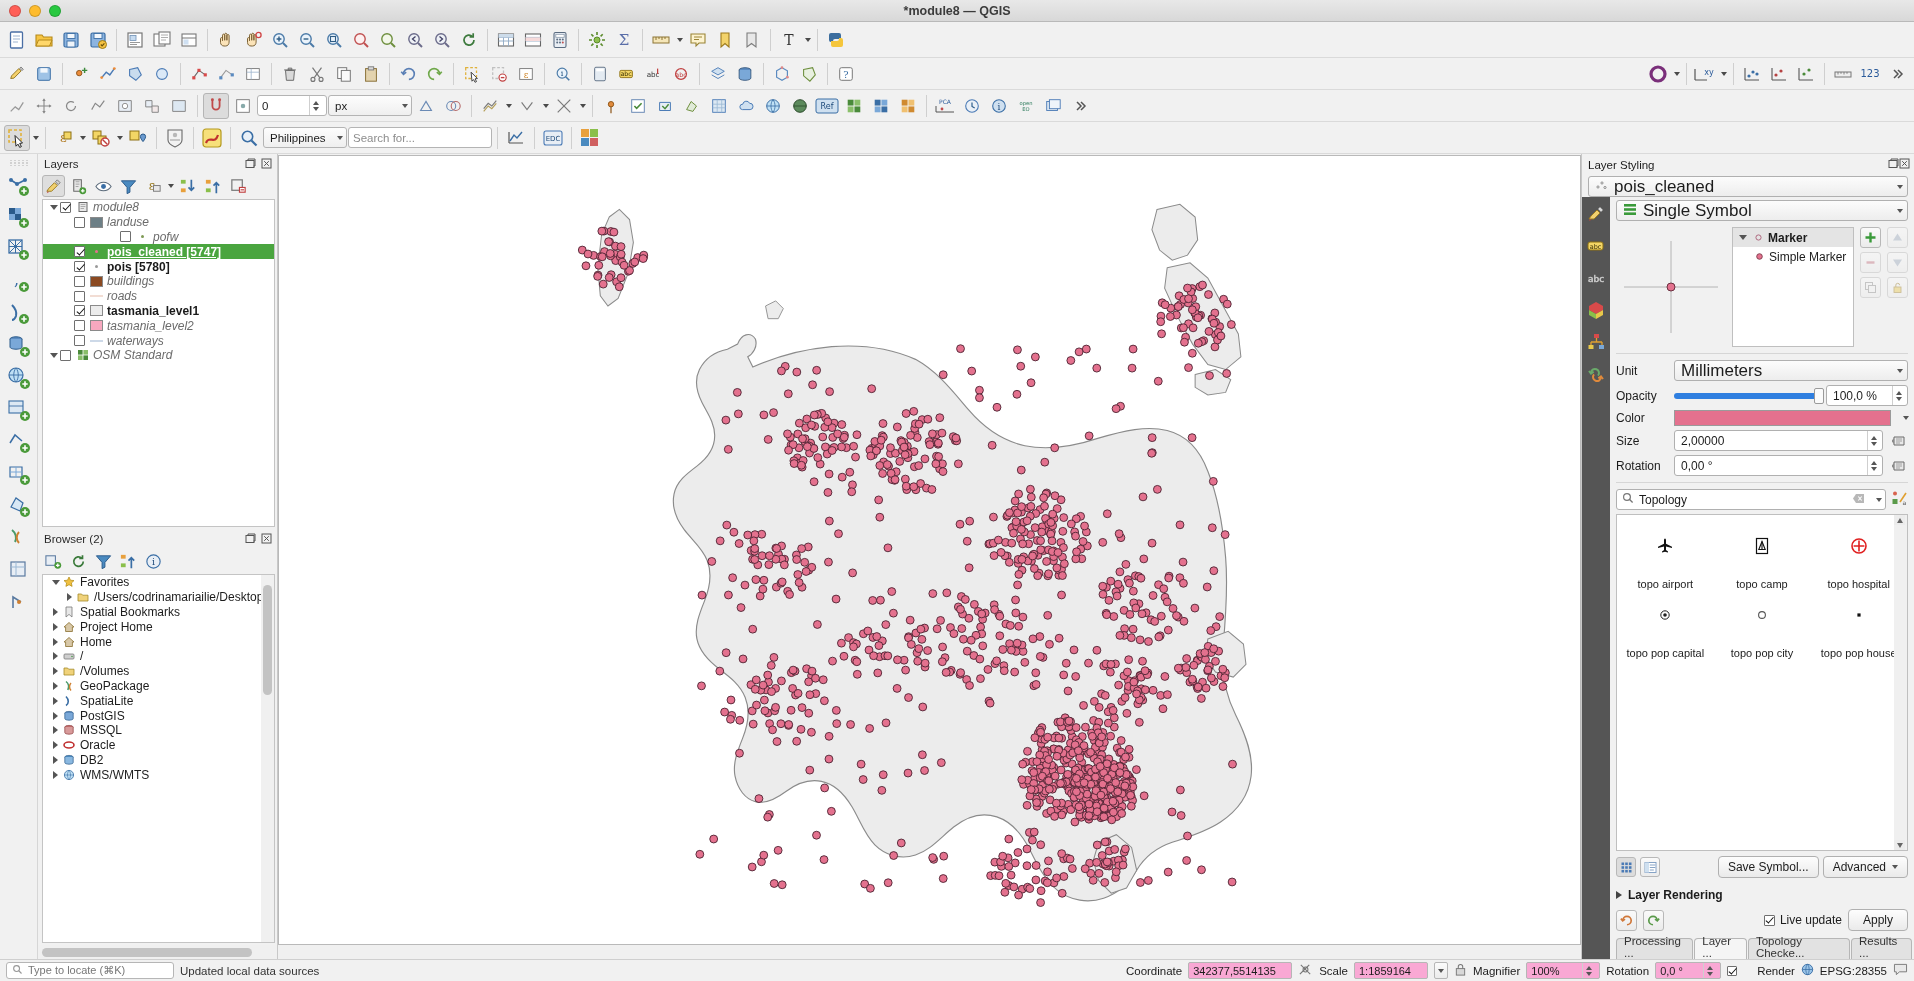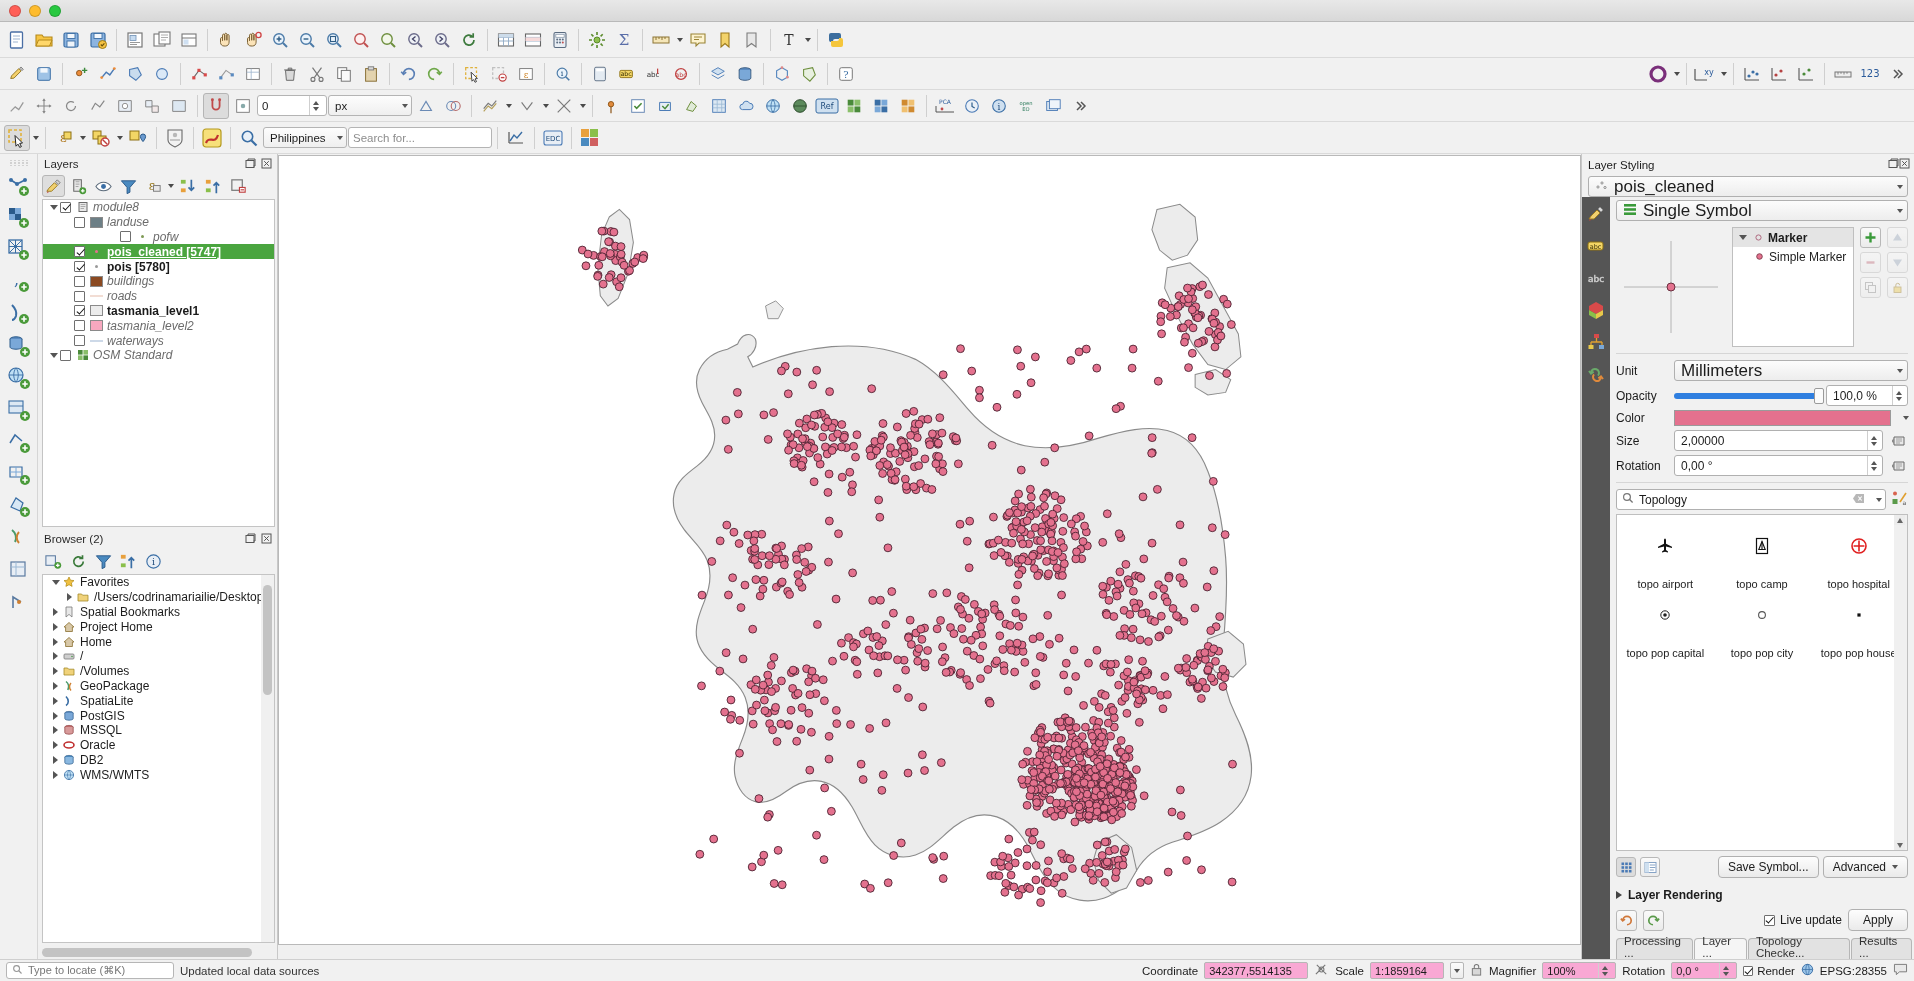--- a/index.html
+++ b/index.html
@@ -188,20 +188,21 @@
 <body>
 
 <div class="app">
 
   <div class="titlebar">
     <div class="traffic">
       <div class="dot red"></div>
       <div class="dot yellow"></div>
       <div class="dot green"></div>
     </div>
+    <div class="title-text">*module8 — QGIS</div>
   </div>
 
   <div class="toolbar tb1">
     <div class="tbtn">
       <svg width="20" height="20" viewBox="0 0 20 20">
           <rect x="3.5" y="2" width="12" height="16" rx="1" fill="#fff" stroke="#4a6fa5" stroke-width="1.3"></rect>
           <path d="M6 6h7M6 9h7M6 12h5" stroke="#9db4d0" stroke-width="1.1"></path>
         </svg>
     </div>
     <div class="tbtn">
@@ -3232,21 +3233,21 @@
         </span>
     </div>
     <span>Rotation</span>
     <div class="sfield" style="width:66px;justify-content:space-between;">
       <span>0,0 °</span>
       <span class="spinbox" style="height:15px;">
           <i class="up"></i>
           <i class="dn"></i>
         </span>
     </div>
-    <label style="display:flex;align-items:center;gap:4px;">
+    <label style="display:flex;align-items:center;gap:20px;">
       <span class="cbx checked" style="margin-right:0;width:10px;height:10px;"></span>
       <span>Render</span>
     </label>
     <span>
       <svg width="13" height="13" viewBox="0 0 14 14">
           <circle cx="7" cy="7" r="5.6" fill="#9ac4e8" stroke="#3a6ea5" stroke-width="1"></circle>
           <path d="M1.4 7h11.2M7 1.4c2.4 2.8 2.4 8.4 0 11.2M7 1.4c-2.4 2.8-2.4 8.4 0 11.2" fill="none" stroke="#3a6ea5" stroke-width=".8"></path>
         </svg>
     </span>
     <span>EPSG:28355</span>

